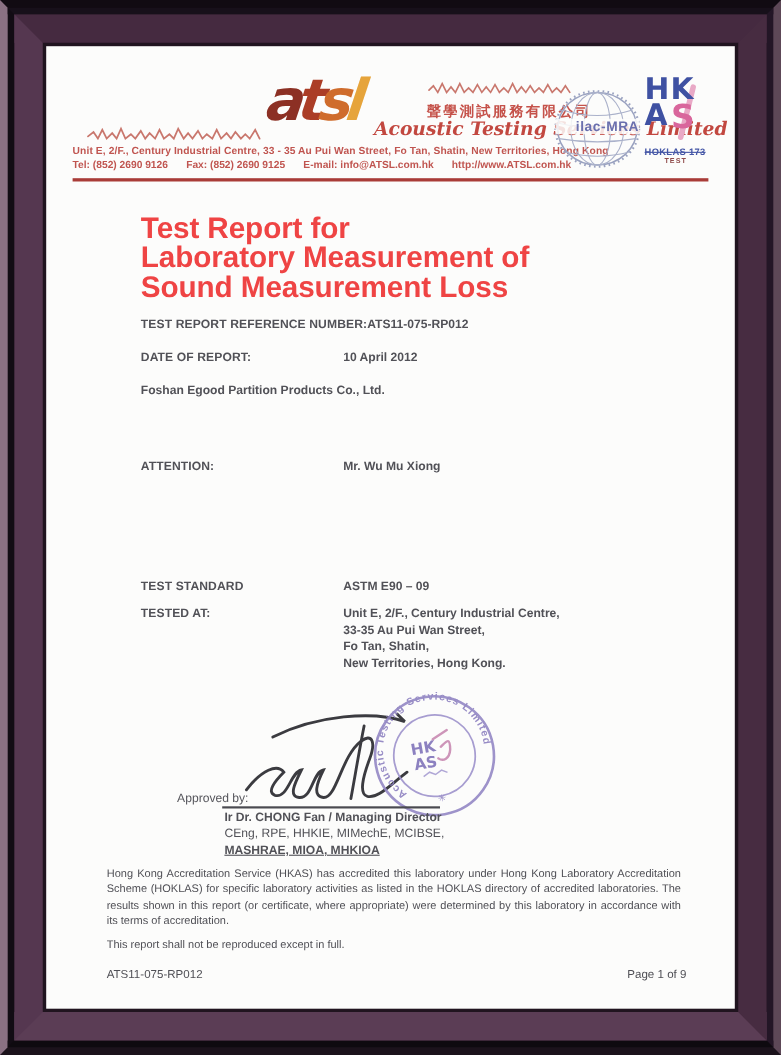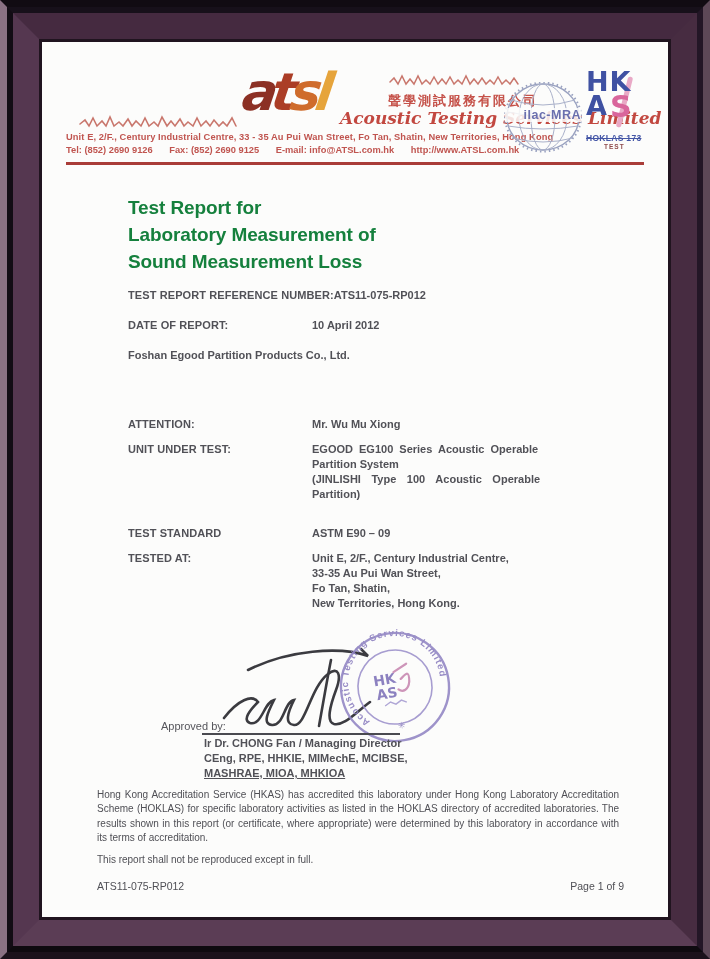--- a/index.html
+++ b/index.html
@@ -46,37 +46,37 @@
   .hkas{position:absolute;left:544px;top:28px;width:66px;text-align:left;}
   .hkas-big{font-weight:900;font-size:27px;line-height:23px;color:#3f51a2;
             letter-spacing:1px;font-family:"DejaVu Sans",sans-serif;position:relative;}
   .hkas-s{color:#d9669c;font-size:30px;position:relative;left:2px;top:2px;}
   .hkas-j{position:absolute;left:36px;top:6px;width:5px;height:52px;background:#e9a9c6;
           transform:rotate(14deg);border-radius:3px;}
   .hkas-scheme{margin-top:16px;font-size:8.5px;font-weight:900;color:#4456a6;
                text-decoration:line-through;letter-spacing:0.3px;}
   .hkas-sub{font-size:6.5px;font-weight:bold;color:#8f4b4b;letter-spacing:1px;margin-left:18px;}
   
-  .title{position:absolute;left:86px;top:152px;font-size:19px;font-weight:bold;
-         color:#15803d;line-height:27px;letter-spacing:-0.1px;}
+  .title{position:absolute;left:86px;top:152px;font-size:27px;font-weight:bold;
+         color:#ef4444;line-height:27px;letter-spacing:-0.1px;}
   
   .fields{position:absolute;left:86px;top:246px;width:492px;height:330px;font-size:11px;
           font-weight:bold;color:#515157;}
   .frow{position:absolute;left:0;display:flex;width:492px;line-height:15px;}
   .lbl{flex:0 0 184px;white-space:nowrap;letter-spacing:0.1px;}
   .val{flex:1;}
   .ws1{word-spacing:3px;} .ws2{word-spacing:7.5px;}
   
   .approval{position:absolute;left:0;top:594px;width:626px;height:160px;}
   .sig{position:absolute;left:176px;top:6px;}
   .stamp{position:absolute;left:294px;top:-8px;transform:rotate(-10deg);opacity:0.9;}
   .approved{position:absolute;left:76px;top:84px;font-size:11px;color:#55555b;margin-left:43px;}
   .sig-line{position:absolute;left:160px;top:97px;width:198px;border-top:2px solid #4a4a50;}
   .sig-name{position:absolute;left:162px;top:101px;font-size:11px;font-weight:bold;color:#515157;}
-  .sig-q1{position:absolute;left:162px;top:116px;font-size:11px;font-weight:bold;color:#515157;}
+  .sig-q1{position:absolute;left:162px;top:116px;font-size:11px;font-weight:normal;color:#515157;}
   .sig-q2{position:absolute;left:162px;top:131px;font-size:11px;font-weight:bold;color:#515157;text-decoration:underline;}
   
   .accred{position:absolute;left:55px;top:746px;width:522px;font-size:10px;
           line-height:14.3px;text-align:justify;color:#4f4f55;}
   .note{position:absolute;left:55px;top:812px;font-size:10px;color:#4f4f55;}
   .pf-num{position:absolute;left:55px;top:838px;font-size:10.5px;color:#4f4f55;}
   .pf-page{position:absolute;right:44px;top:838px;font-size:10.5px;color:#4f4f55;}
 </style>
 </head>
 <body>
@@ -154,29 +154,20 @@
       <div class="frow" style="top:60px;">
         <div class="val">Foshan Egood Partition Products Co., Ltd.</div>
       </div>
 
 
       <div class="frow" style="top:129px;">
         <div class="lbl">ATTENTION:</div>
         <div class="val">Mr. Wu Mu Xiong</div>
       </div>
 
-      <div class="frow" style="top:154px;">
-        <div class="lbl">UNIT UNDER TEST:</div>
-        <div class="val">
-          <div class="ws1">EGOOD EG100 Series Acoustic Operable</div>
-          <div>Partition System</div>
-          <div class="ws2">(JINLISHI Type 100 Acoustic Operable</div>
-          <div>Partition)</div>
-        </div>
-      </div>
 
       <div class="frow" style="top:238px;">
         <div class="lbl">TEST STANDARD</div>
         <div class="val">ASTM E90 – 09</div>
       </div>
 
       <div class="frow" style="top:263px;justify-content:center;">
         <div class="lbl">TESTED AT:</div>
         <div class="val">
           <div>Unit E, 2/F., Century Industrial Centre,</div>

